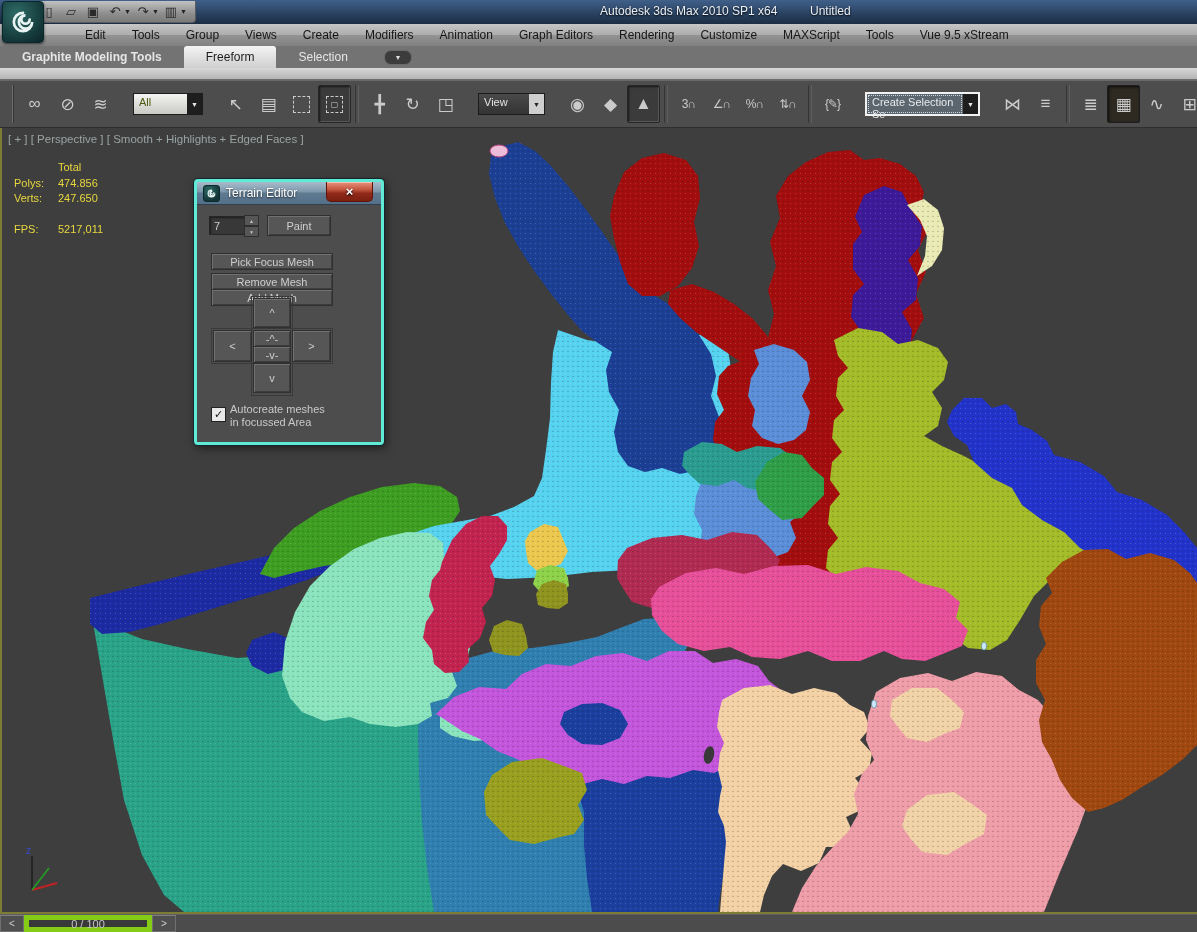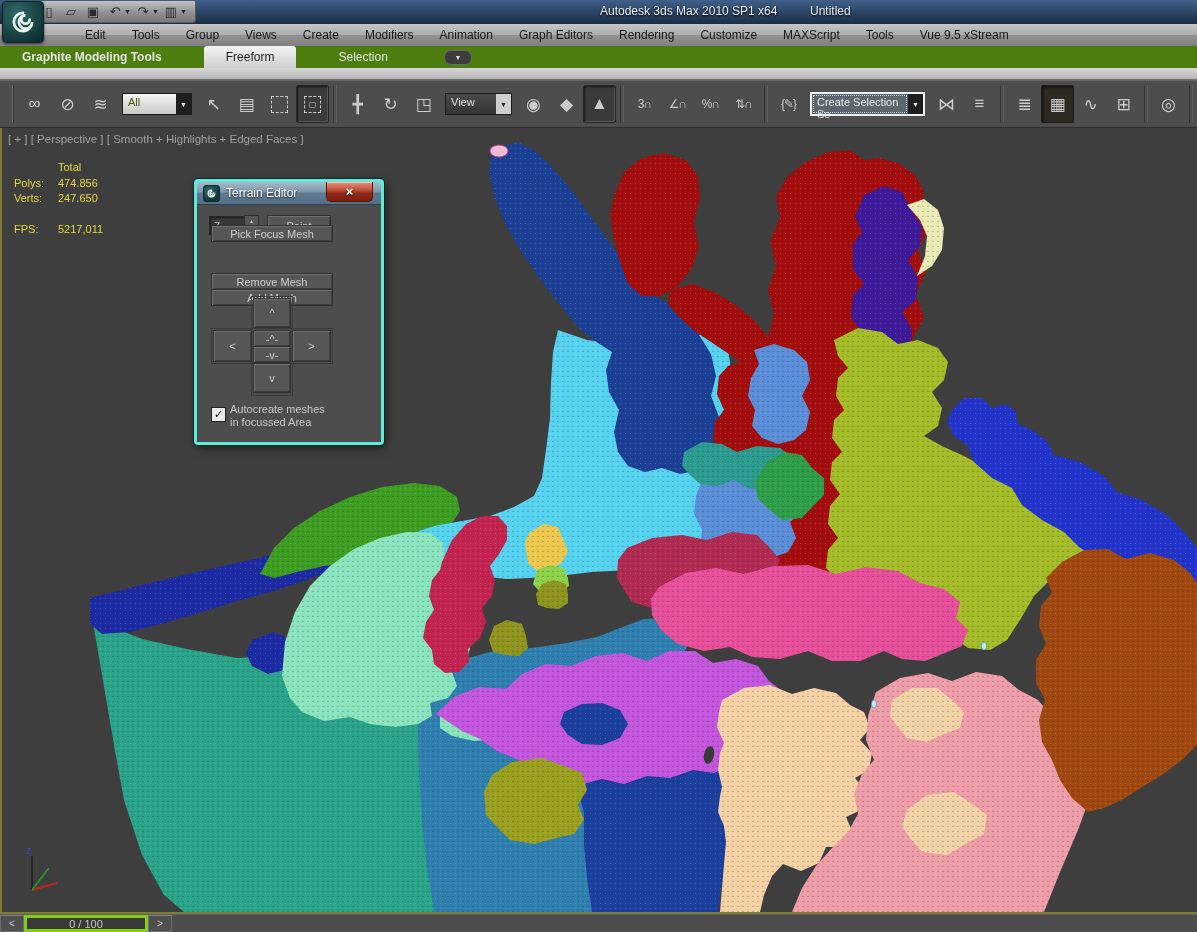--- a/index.html
+++ b/index.html
@@ -23,21 +23,21 @@
   #app-logo{left:2px;top:1px;width:40px;height:40px;z-index:50;
     background:radial-gradient(circle at 35% 30%,#2e6b66,#14383a 70%,#0c2426);
     border:1px solid #09282a;border-radius:4px;box-shadow:0 1px 3px rgba(0,0,0,.6);
     display:flex;align-items:center;justify-content:center;}
   
   #menubar{left:0;top:24px;width:1197px;height:22px;
     background:linear-gradient(180deg,#c6c6c6,#adadad 48%,#939393 52%,#808080);
     display:flex;align-items:center;padding-left:72px;box-sizing:border-box;}
   .menu-item{color:#161616;font-size:12px;padding:0 13px;line-height:22px;cursor:default;}
   
-  #ribbonrow{left:0;top:46px;width:1197px;height:22px;background:#4d7c0f;display:flex;align-items:center;gap:20px;}
+  #ribbonrow{left:0;top:46px;width:1197px;height:22px;background:#737373;display:flex;align-items:center;}
   .rib-tab{color:#e6e6e6;font-size:12px;padding:0 22px;line-height:22px;}
   .rib-tab.bold{font-weight:bold;}
   .rib-tab.active{background:linear-gradient(180deg,#f4f4f4,#cfcfcf);color:#1c1c1c;
      border-radius:3px 3px 0 0;height:22px;}
   #rib-overflow{width:26px;height:13px;margin-left:14px;background:#3c3c3c;border:1px solid #6a6a6a;
      border-radius:7px;color:#ddd;font-size:7px;display:flex;align-items:center;justify-content:center;}
   #ribbonstrip{left:0;top:68px;width:1197px;height:12px;
      background:linear-gradient(180deg,#d8d8d8,#b4b4b4);border-bottom:1px solid #6d6d6d;box-sizing:border-box;}
   
   #toolbar{left:0;top:80px;width:1197px;height:48px;background:#4d4d4d;
@@ -48,21 +48,21 @@
      color:#cbcbcb;font-size:17px;border:1px solid transparent;border-radius:2px;flex:none;}
   .tb-btn.small-glyph{font-size:12px;letter-spacing:-1px;}
   .tb-btn.pressed{background:#3b3b3b;border:1px solid #262626;
      box-shadow:inset 1px 1px 2px rgba(0,0,0,.6), inset -1px -1px 0 #5a5a5a;}
   .tb-btn.dark-pressed{background:#2e2a22;border:1px solid #1d1d1d;
      box-shadow:inset 1px 1px 3px rgba(0,0,0,.7);}
   .tb-sep{width:2px;height:38px;border-left:1px solid #353535;border-right:1px solid #5f5f5f;
      margin:0 4px;flex:none;}
   .dashed-ic{width:15px;height:15px;border:1px dashed #cbcbcb;display:flex;align-items:center;
      justify-content:center;font-size:8px;color:#cbcbcb;}
-  .combo{height:20px;display:flex;flex:none;margin:0 5px;border:1px solid #1c1c1c;}
+  .combo{height:20px;display:flex;flex:none;margin:0 16px;border:1px solid #1c1c1c;}
   .combo .field{background:linear-gradient(180deg,#f4f4f2,#c9c9c5);color:#4c5a10;font-size:11px;
      padding:2px 4px 0 5px;box-sizing:border-box;}
   .combo .arrow{width:15px;background:#1e1e1e;color:#e8e8e8;font-size:7px;display:flex;
      align-items:center;justify-content:center;}
   .combo.dark .field{background:linear-gradient(180deg,#4a4a4a,#333);color:#e4e4e4;}
   .combo.sel{border:2px solid #f2f2f2;}
   .combo.sel .field{background:#5c666e;color:#e6ebee;outline:1px dotted #cfd6db;outline-offset:-2px;}
   
   #viewport{left:0;top:128px;width:1197px;height:786px;background:#3e3e3e;
      border-left:2px solid #7c7c35;border-bottom:2px solid #7c7c35;box-sizing:border-box;}
@@ -98,21 +98,21 @@
      font-size:5px;display:flex;align-items:center;justify-content:center;}
   .guide{position:absolute;border:1px solid #3a3a3a;box-shadow:0 0 0 1px #5a5a5a00;}
   #dlg-check{position:absolute;left:14px;top:202px;width:13px;height:13px;background:#e9e9e9;
      border:1px solid #222;color:#111;font-size:11px;line-height:12px;text-align:center;font-weight:bold;}
   #dlg-check-label{position:absolute;left:33px;top:198px;color:#c9c9c9;font-size:11px;line-height:13px;}
   
   #timebar{left:0;top:914px;width:1197px;height:18px;background:#4c4c4c;border-top:1px solid #5e5e5e;
      box-sizing:border-box;display:flex;align-items:stretch;}
   .tl-btn{width:22px;background:#4f4f4f;border:1px solid #707070;border-top-color:#808080;
      color:#cfcfcf;font-size:10px;display:flex;align-items:center;justify-content:center;flex:none;}
-  #tl-track{width:118px;background:#393939;border:3px solid #84cc16;color:#c6c6c6;font-size:11px;
+  #tl-track{width:118px;background:#393939;border:5px solid #84cc16;color:#c6c6c6;font-size:11px;
      display:flex;align-items:center;justify-content:center;flex:none;}
 </style>
 </head>
 <body>
 
 <div id="titlebar" class="abs">
   <span id="title-text" class="abs">Autodesk 3ds Max  2010 SP1 x64</span>
   <span id="doc-title" class="abs">Untitled</span>
 </div>
 
@@ -335,21 +335,21 @@
     <span class="ttl">Terrain Editor</span>
     <span id="dlg-close">×</span>
   </div>
   <div id="dlg-body">
     <div class="mx-field" style="left:12px;top:11px;width:33px;height:17px;">7</div>
     <div id="dlg-spin" style="left:47px;top:10px;">
       <span>▲</span>
       <span>▼</span>
     </div>
     <div class="mx-btn" style="left:70px;top:10px;width:62px;height:19px;">Paint</div>
-    <div class="mx-btn" style="left:14px;top:20px;width:120px;height:15px;">Pick Focus Mesh</div>
+    <div class="mx-btn" style="left:14px;top:48px;width:120px;height:15px;">Pick Focus Mesh</div>
     <div class="mx-btn" style="left:14px;top:52px;width:120px;height:15px;margin-top:32px;">Add Mesh</div>
     <div class="mx-btn" style="left:14px;top:68px;width:120px;height:15px;">Remove Mesh</div>
     <div class="guide" style="left:54px;top:91px;width:40px;height:98px;"></div>
     <div class="guide" style="left:14px;top:123px;width:120px;height:34px;"></div>
     <div class="mx-btn" style="left:56px;top:93px;width:36px;height:28px;">^</div>
     <div class="mx-btn" style="left:16px;top:125px;width:37px;height:30px;">&lt;</div>
     <div class="mx-btn" style="left:56px;top:125px;width:36px;height:15px;">-^-</div>
     <div class="mx-btn" style="left:56px;top:141px;width:36px;height:15px;">-v-</div>
     <div class="mx-btn" style="left:95px;top:125px;width:37px;height:30px;">&gt;</div>
     <div class="mx-btn" style="left:56px;top:158px;width:36px;height:28px;">v</div>

